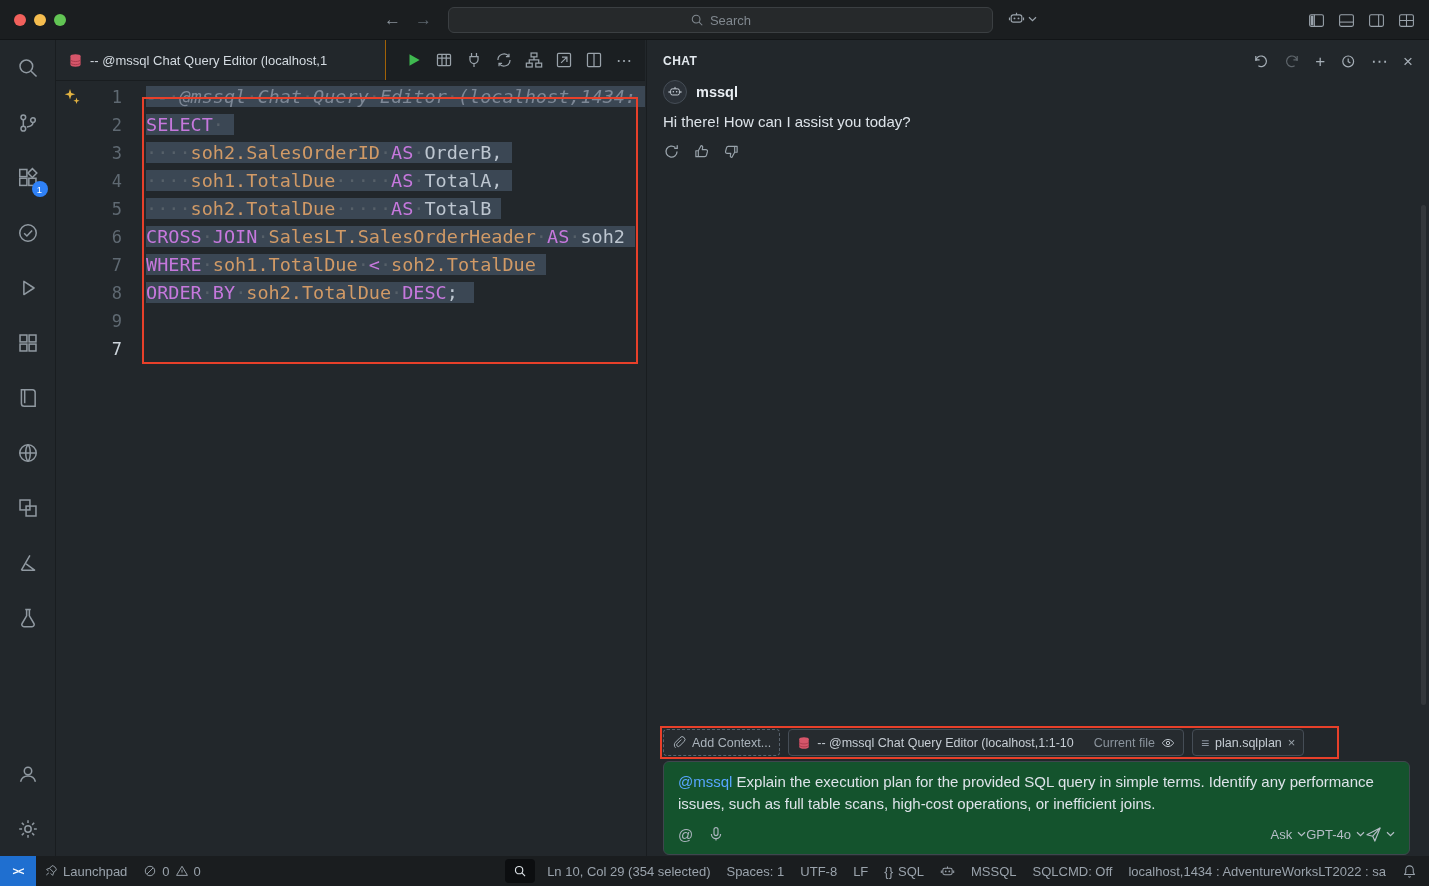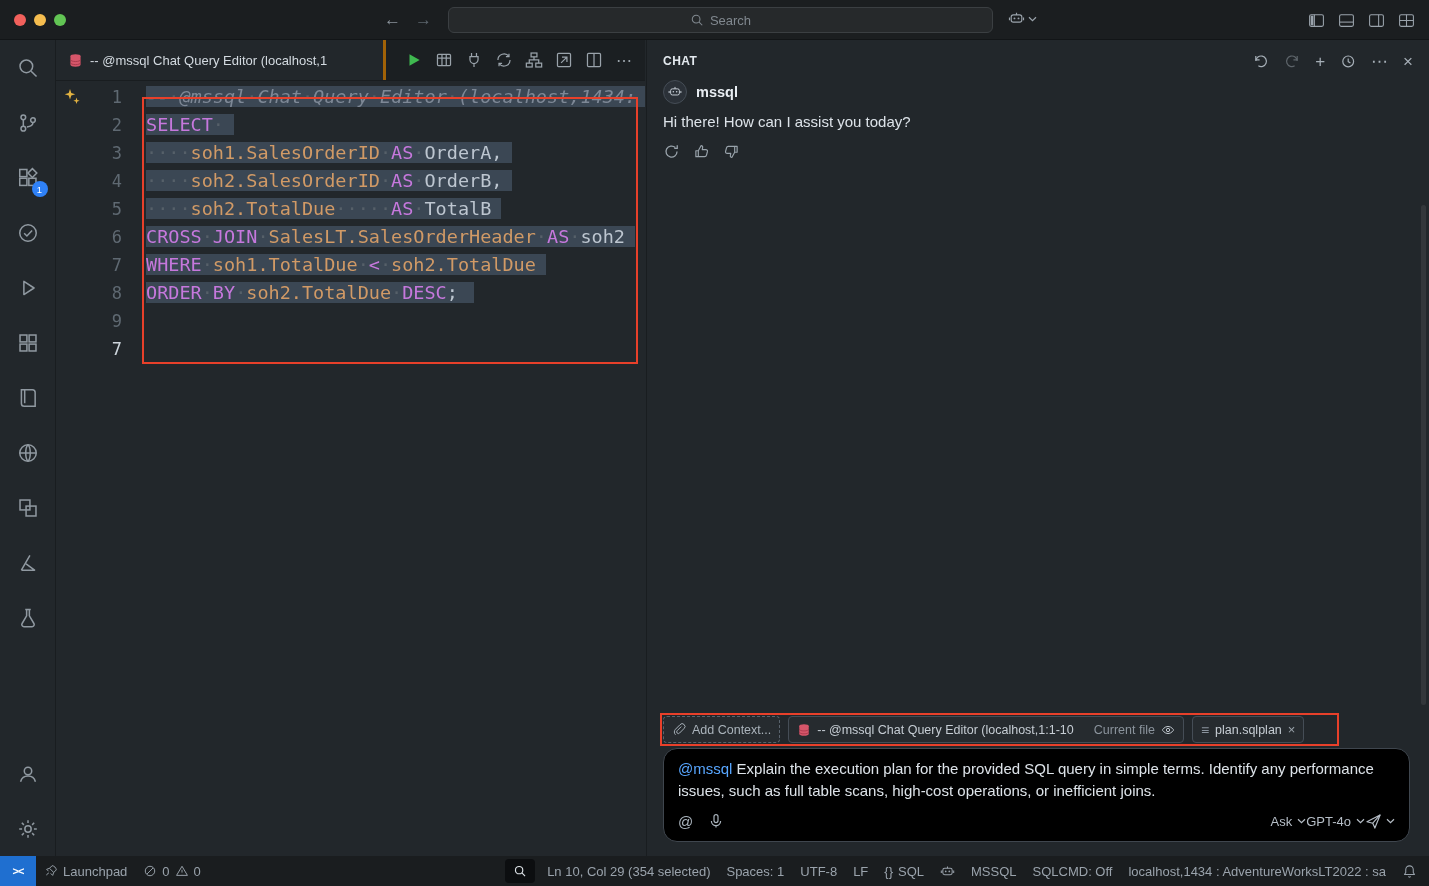--- a/index.html
+++ b/index.html
@@ -36,21 +36,21 @@
     border-right:1px solid #191d20;display:flex;flex-direction:column;align-items:center;}
   .ab-slot{width:48px;height:55px;display:flex;align-items:center;justify-content:center;
     color:#9099a1;position:relative;}
   .ab-badge{position:absolute;right:4px;bottom:8px;min-width:16px;height:16px;border-radius:9px;
     background:#2f81f7;color:#fff;font-size:9.5px;display:flex;align-items:center;justify-content:center;}
   .ab-spacer{flex:1}
 
   
   .editor-group{position:absolute;left:56px;top:0;width:589px;height:816px;background:#22272b;}
   .tabbar{height:41px;background:#1b1f22;border-bottom:1px solid #191d20;display:flex;align-items:stretch;}
-  .tab{width:330px;background:#22272b;border-right:3px solid #a16207;display:flex;align-items:center;
+  .tab{width:330px;background:#22272b;border-right:1px solid #a16207;display:flex;align-items:center;
     gap:7px;padding:0 12px;font-size:13px;color:#d3dae0;white-space:nowrap;overflow:hidden;}
   .tab-title{overflow:hidden;white-space:nowrap;}
   .editor-actions{margin-left:auto;display:flex;align-items:center;gap:8px;padding-right:10px;color:#9aa3ab;}
   .ea{width:22px;height:22px;display:flex;align-items:center;justify-content:center;}
   .ea-more{font-size:16px;color:#9aa3ab;}
 
   .editor{position:absolute;top:41px;left:0;right:0;bottom:0;
     font-family:"DejaVu Sans Mono", monospace;font-size:18.5px;}
   .gutter{position:absolute;left:0;top:2px;width:90px;}
   .ln-num{height:28px;line-height:28px;width:66px;text-align:right;color:#5f6972;font-size:17px;}
@@ -74,29 +74,29 @@
   .chat-body{padding:4px 16px 0 16px;}
   .msg-head{display:flex;align-items:center;gap:9px;}
   .avatar{width:24px;height:24px;border-radius:50%;border:1px solid #454d56;background:#2b3138;
     display:flex;align-items:center;justify-content:center;color:#c9d1d9;}
   .sender{font-size:14.5px;font-weight:bold;color:#e8edf2;}
   .msg-text{margin-top:9px;font-size:15px;color:#dde3e9;}
   .msg-actions{margin-top:13px;display:flex;gap:13px;color:#99a3ab;align-items:center;}
   .chat-scrollbar{position:absolute;right:3px;top:165px;width:5px;height:500px;
     background:rgba(255,255,255,.08);border-radius:3px;}
 
-  .chat-footer{position:absolute;left:16px;right:19px;bottom:14px;}
+  .chat-footer{position:absolute;left:16px;right:19px;bottom:1px;}
   .chips-row{display:flex;gap:8px;margin-bottom:5px;height:27px;position:relative;}
   .chip{display:flex;align-items:center;gap:6px;border:1px solid #454d56;border-radius:4px;
     padding:0 8px;font-size:12.5px;color:#c6cdd4;background:rgba(255,255,255,.02);white-space:nowrap;}
   .chip.dashed{border-style:dashed;border-color:#59636d;color:#aab3bb;}
   .chip-dim{color:#8b949d;margin-left:14px;}
   .chip-x{color:#9aa3ab;font-size:13px;}
   .chip-list{color:#8b949e;font-size:14px;}
-  .input-box{border:1px solid #3f464e;border-radius:14px;background:#000000;padding:9px 14px 7px 14px;}
+  .input-box{border:1px solid #3f464e;border-radius:6px;background:#14532d;padding:9px 14px 7px 14px;}
   .input-text{font-size:15px;line-height:22px;color:#dde3e9;min-height:44px;white-space:pre-wrap;}
   .mention{color:#58a6ff;}
   .input-controls{display:flex;align-items:center;gap:15px;margin-top:6px;color:#aab4bd;height:26px;}
   .at-glyph{font-size:15px;}
   .ctrl-right{margin-left:auto;display:flex;align-items:center;gap:0;}
   .dropdown{font-size:13px;color:#b6bec7;display:flex;gap:5px;align-items:center;}
   .send-group{display:flex;align-items:center;gap:4px;color:#b6bec7;}
 
   
   .statusbar{position:absolute;bottom:0;left:0;right:0;height:30px;background:#1a1d1f;
@@ -370,22 +370,22 @@
             <div class="ln-num">6</div>
             <div class="ln-num">7</div>
             <div class="ln-num">8</div>
             <div class="ln-num">9</div>
             <div class="ln-num active">7</div>
           </div>
       </div>
       <div class="code" id="code-lines">
           <div class="code-line"><span class="sel"><span class="tk-cmt">--</span><span class="tk-ws">·</span><span class="tk-cmt">@mssql</span><span class="tk-ws">·</span><span class="tk-cmt">Chat</span><span class="tk-ws">·</span><span class="tk-cmt">Query</span><span class="tk-ws">·</span><span class="tk-cmt">Editor</span><span class="tk-ws">·</span><span class="tk-cmt">(localhost,1434:</span></span></div>
           <div class="code-line"><span class="sel"><span class="tk-kw">SELECT</span><span class="tk-ws">·</span></span></div>
-          <div class="code-line"><span class="sel"><span class="tk-ws">····</span><span class="tk-id">soh1.SalesOrderID</span><span class="tk-ws">·</span><span class="tk-kw">AS</span><span class="tk-ws">·</span><span class="tk-txt">OrderA,</span></span></div>
           <div class="code-line"><span class="sel"><span class="tk-ws">····</span><span class="tk-id">soh2.SalesOrderID</span><span class="tk-ws">·</span><span class="tk-kw">AS</span><span class="tk-ws">·</span><span class="tk-txt">OrderB,</span></span></div>
+          <div class="code-line"><span class="sel"><span class="tk-ws">····</span><span class="tk-id">soh1.TotalDue</span><span class="tk-ws">·····</span><span class="tk-kw">AS</span><span class="tk-ws">·</span><span class="tk-txt">TotalA,</span></span></div>
           <div class="code-line"><span class="sel"><span class="tk-ws">····</span><span class="tk-id">soh2.TotalDue</span><span class="tk-ws">·····</span><span class="tk-kw">AS</span><span class="tk-ws">·</span><span class="tk-txt">TotalB</span></span></div>
           <div class="code-line"><span class="sel"><span class="tk-kw">CROSS</span><span class="tk-ws">·</span><span class="tk-kw">JOIN</span><span class="tk-ws">·</span><span class="tk-id">SalesLT.SalesOrderHeader</span><span class="tk-ws">·</span><span class="tk-kw">AS</span><span class="tk-ws">·</span><span class="tk-txt">soh2</span></span></div>
           <div class="code-line"><span class="sel"><span class="tk-kw">WHERE</span><span class="tk-ws">·</span><span class="tk-id">soh1.TotalDue</span><span class="tk-ws">·</span><span class="tk-op">&lt;</span><span class="tk-ws">·</span><span class="tk-id">soh2.TotalDue</span></span></div>
           <div class="code-line"><span class="sel nonl"><span class="tk-kw">ORDER</span><span class="tk-ws">·</span><span class="tk-kw">BY</span><span class="tk-ws">·</span><span class="tk-id">soh2.TotalDue</span><span class="tk-ws">·</span><span class="tk-kw">DESC</span><span class="tk-txt">;</span></span></div>
         </div>
 
     </div>
     <div class="anno anno-code"></div>
   </div>
 

